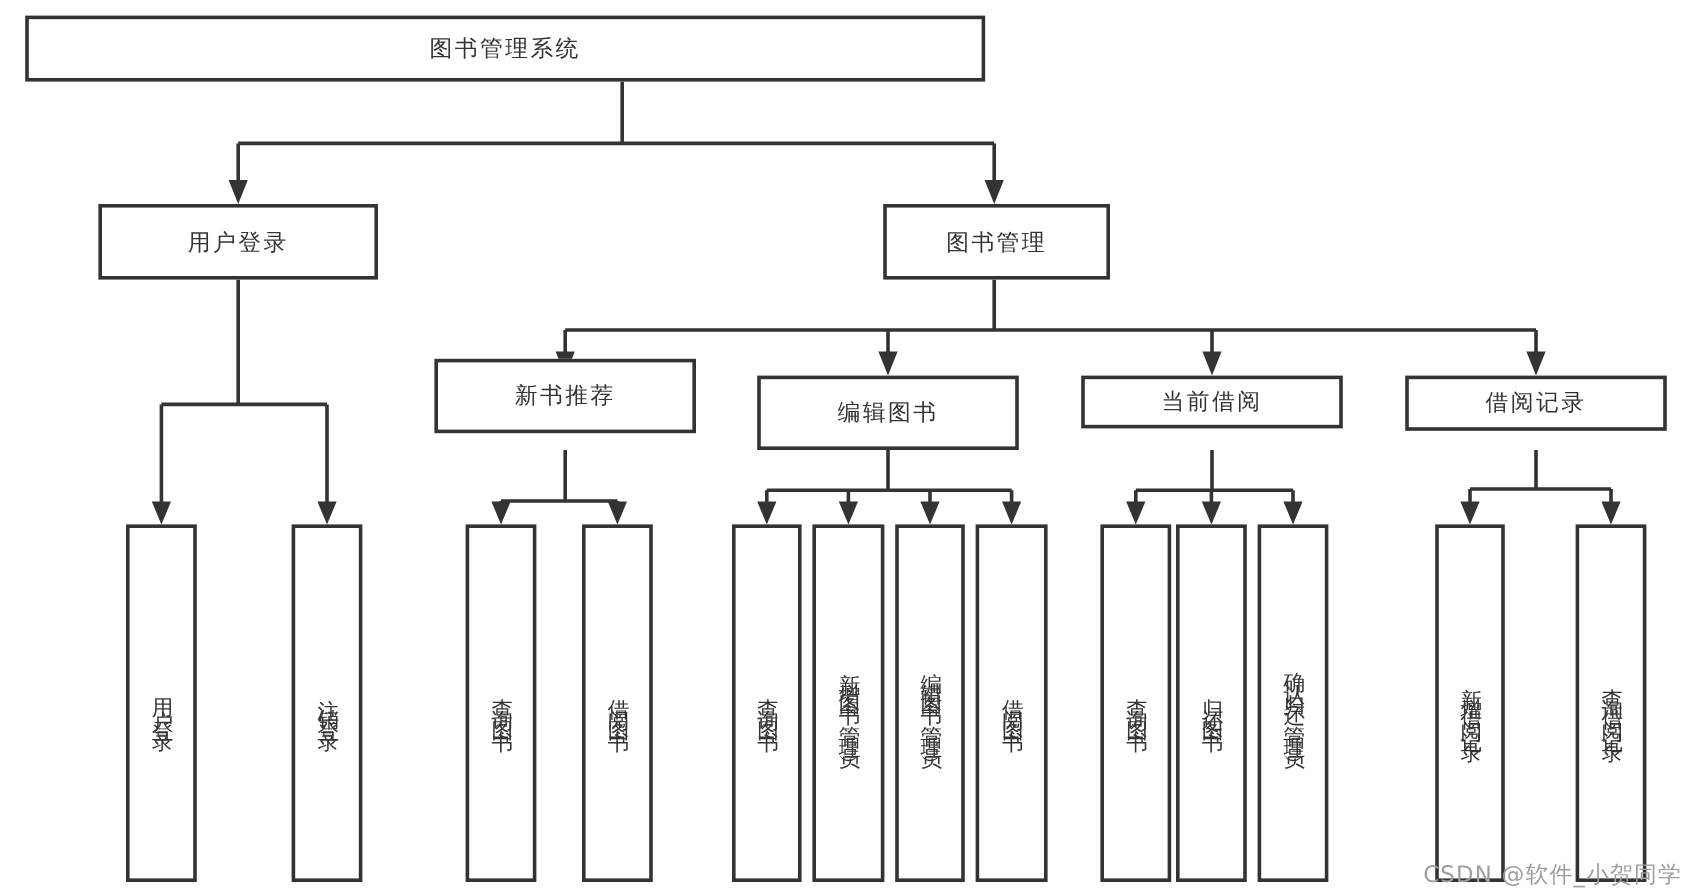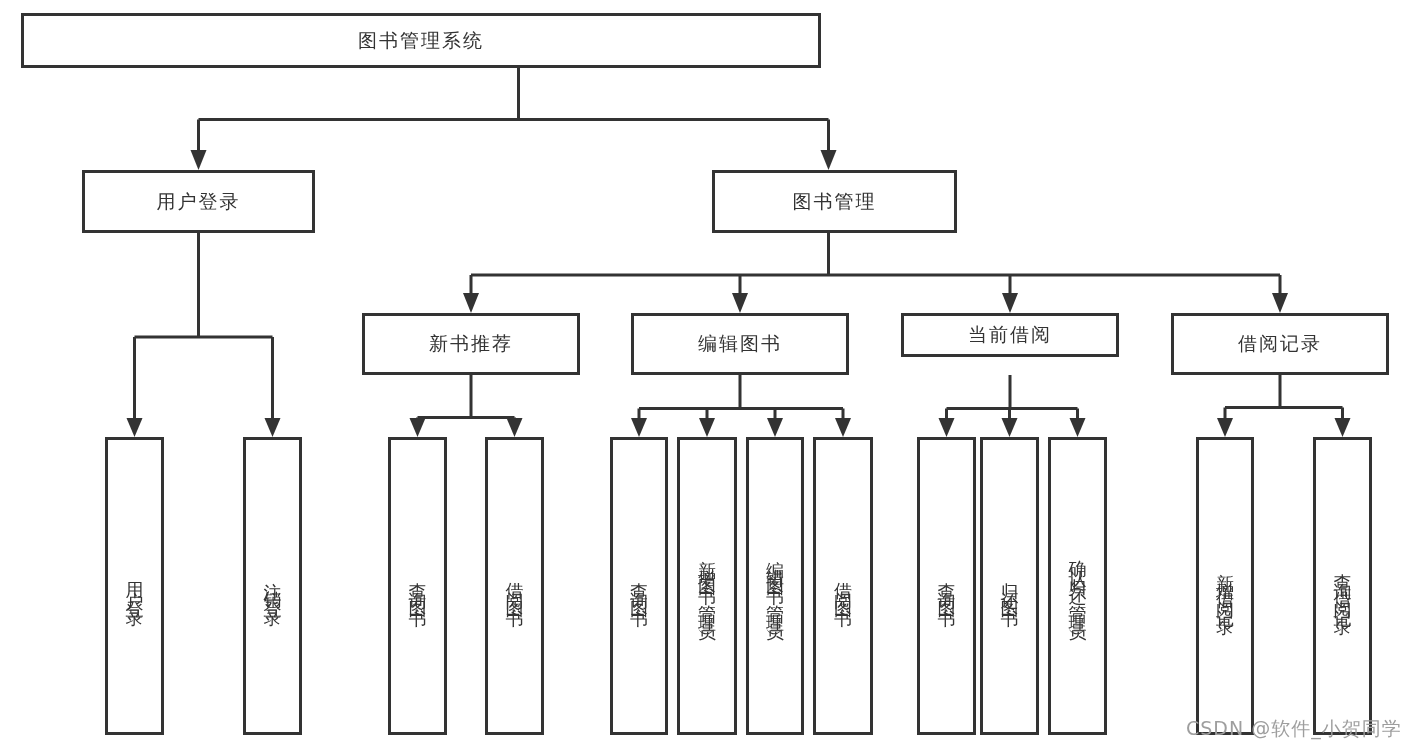--- a/index.html
+++ b/index.html
@@ -85,34 +85,34 @@
     </g>
   </svg>
 
   <div class="box h" style="left:21px;top:13px;width:800px;height:55px">
     <span>图书管理系统</span>
   </div>
 
   <div class="box h" style="left:82px;top:170px;width:233px;height:63px">
     <span>用户登录</span>
   </div>
-  <div class="box h" style="left:712px;top:170px;width:245px;height:63px">
+  <div class="box h" style="left:736px;top:170px;width:189px;height:63px">
     <span>图书管理</span>
   </div>
 
-  <div class="box h" style="left:362px;top:313px;width:218px;height:62px">
+  <div class="box h" style="left:362px;top:299px;width:218px;height:62px">
     <span>新书推荐</span>
   </div>
   <div class="box h" style="left:631px;top:313px;width:218px;height:62px">
     <span>编辑图书</span>
   </div>
   <div class="box h" style="left:901px;top:313px;width:218px;height:44px">
     <span>当前借阅</span>
   </div>
-  <div class="box h" style="left:1171px;top:313px;width:218px;height:62px">
+  <div class="box h" style="left:1171px;top:313px;width:218px;height:46px">
     <span>借阅记录</span>
   </div>
 
   <div class="box leaf" style="left:105px;top:437px;width:59px;height:298px">
     <span>用户登录</span>
   </div>
   <div class="box leaf" style="left:243px;top:437px;width:59px;height:298px">
     <span>注销登录</span>
   </div>
 

